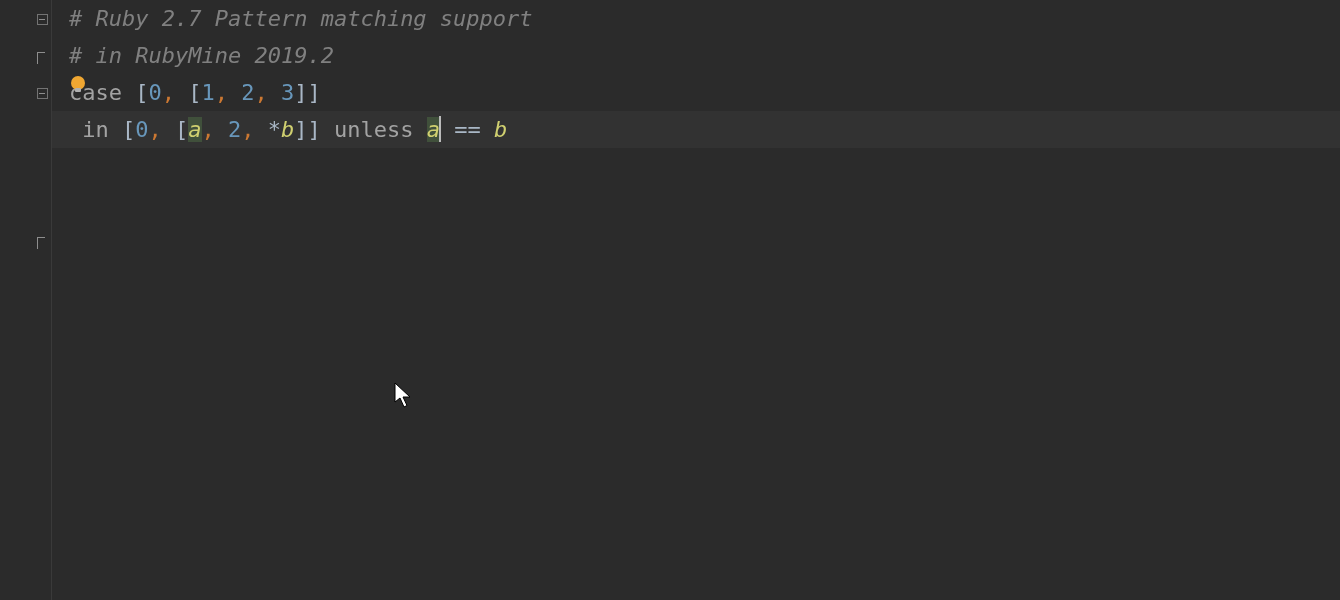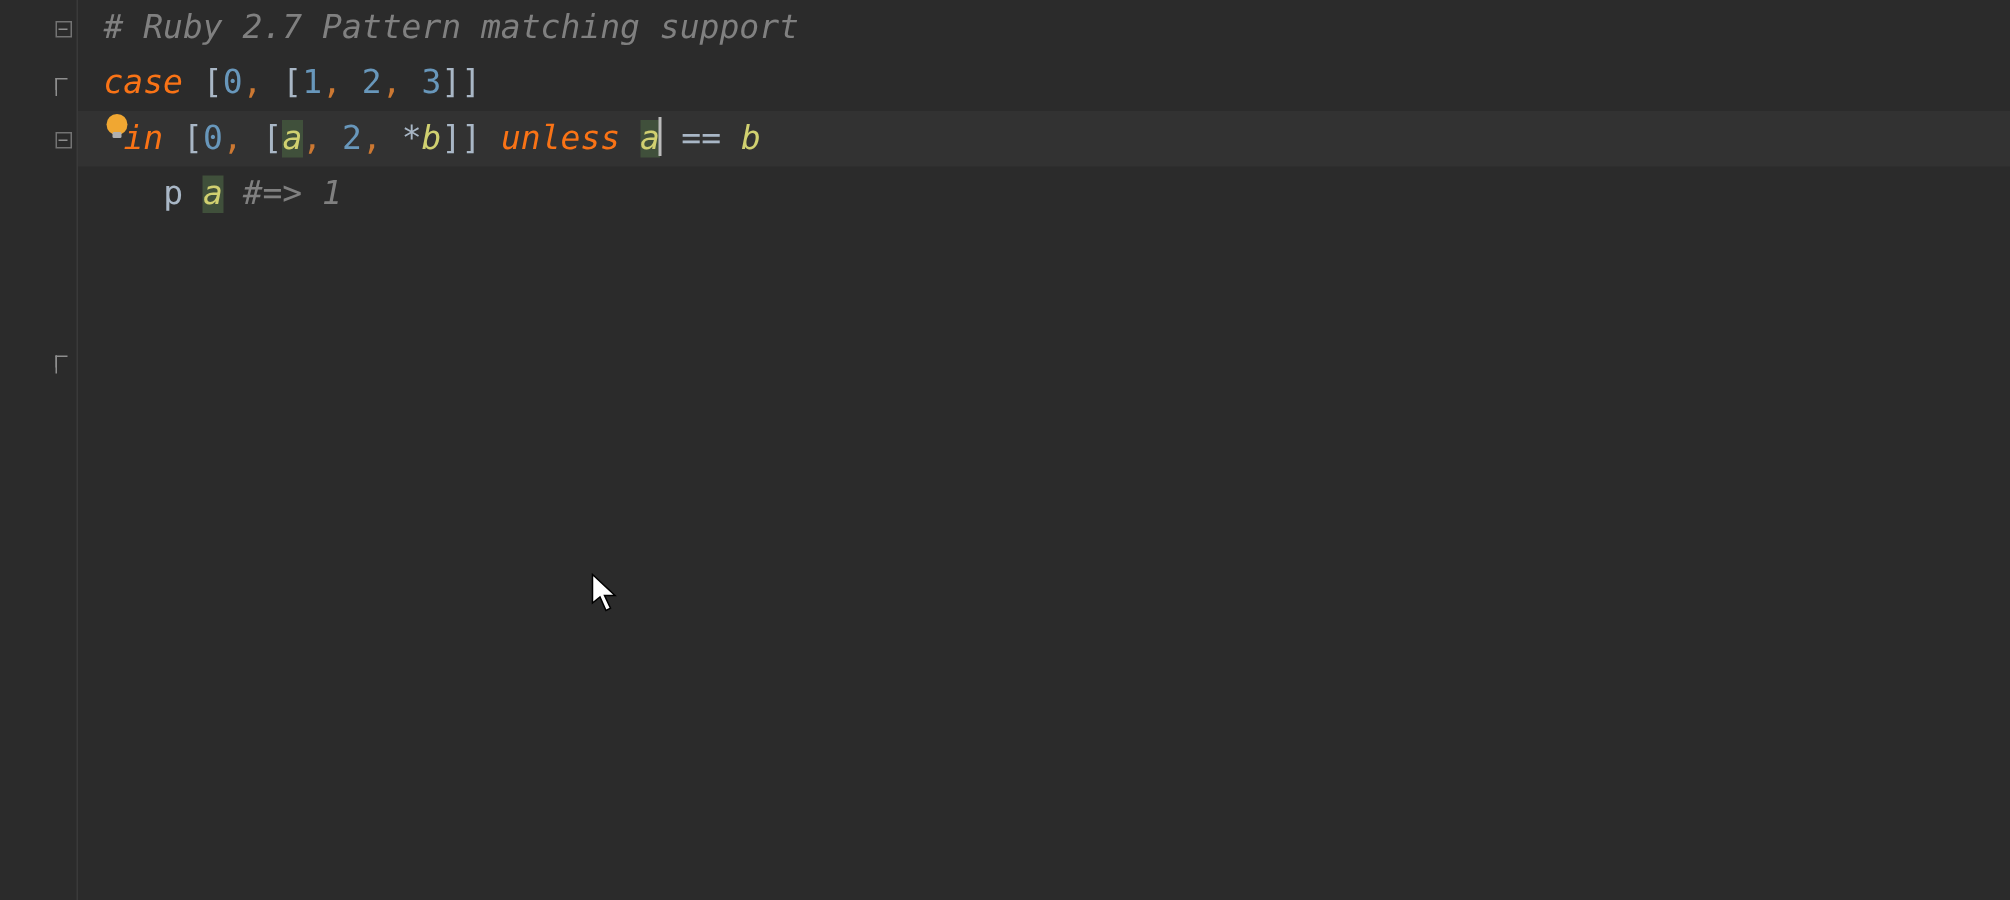--- a/index.html
+++ b/index.html
@@ -85,21 +85,21 @@
     line-height: 37px;
     white-space: pre;
     padding-left: 17px;
     position: relative;
   }
   .current-line {
     background: #323232;
   }
 
   .comment   { color: #808080; font-style: italic; }
-  .keyword   { color: #f97316; font-style: italic; }
+  .keyword   { color: #a3a3a3; }
   .number    { color: #6897bb; }
   .bracket   { color: #a9b7c6; }
   .default   { color: #a9b7c6; }
   .localvar  { color: #d0d070; font-style: italic; }
   .punct     { color: #cc7832; }
 
   .hl-a {
     background: #40503b;
     padding: 0 0px;
   }
@@ -155,26 +155,26 @@
     <svg viewBox="0 0 22 22">
       <circle cx="11" cy="9" r="7" fill="#f0a732"></circle>
       <rect x="8" y="14" width="6" height="4" rx="1" fill="#b0b0b0"></rect>
     </svg>
   </div>
 
   <div class="code">
 
     <div class="line"><span class="comment"># Ruby 2.7 Pattern matching support</span></div>
 
+    <div class="line"><span class="comment"># in RubyMine 2019.2</span></div>
 
     <div class="line"><span class="keyword">case</span><span class="default"> </span><span class="bracket">[</span><span class="number">0</span><span class="punct">,</span><span class="default"> </span><span class="bracket">[</span><span class="number">1</span><span class="punct">,</span><span class="default"> </span><span class="number">2</span><span class="punct">,</span><span class="default"> </span><span class="number">3</span><span class="bracket">]</span><span class="bracket">]</span></div>
 
     <div class="line current-line"><span class="default"> </span><span class="keyword">in</span><span class="default"> </span><span class="bracket">[</span><span class="number">0</span><span class="punct">,</span><span class="default"> </span><span class="bracket">[</span><span class="localvar hl-a">a</span><span class="punct">,</span><span class="default"> </span><span class="number">2</span><span class="punct">,</span><span class="default"> </span><span class="default">*</span><span class="localvar">b</span><span class="bracket">]</span><span class="bracket">]</span><span class="default"> </span><span class="keyword">unless</span><span class="default"> </span><span class="localvar hl-a">a</span><span class="caret"></span><span class="default"> </span><span class="default">==</span><span class="default"> </span><span class="localvar">b</span></div>
 
-    <div class="line"><span class="default">   </span><span class="default">p</span><span class="default"> </span><span class="localvar hl-a">a</span><span class="default"> </span><span class="comment">#=&gt; 1</span></div>
 
 
 
   </div>
 
   <div class="cursor-arrow">
     <svg viewBox="0 0 20 28">
       <path d="M1 1 L1 20 L6 16 L10 25 L13 23.5 L9 15 L16 15 Z" fill="#ffffff" stroke="#000" stroke-width="1"></path>
     </svg>
   </div>

